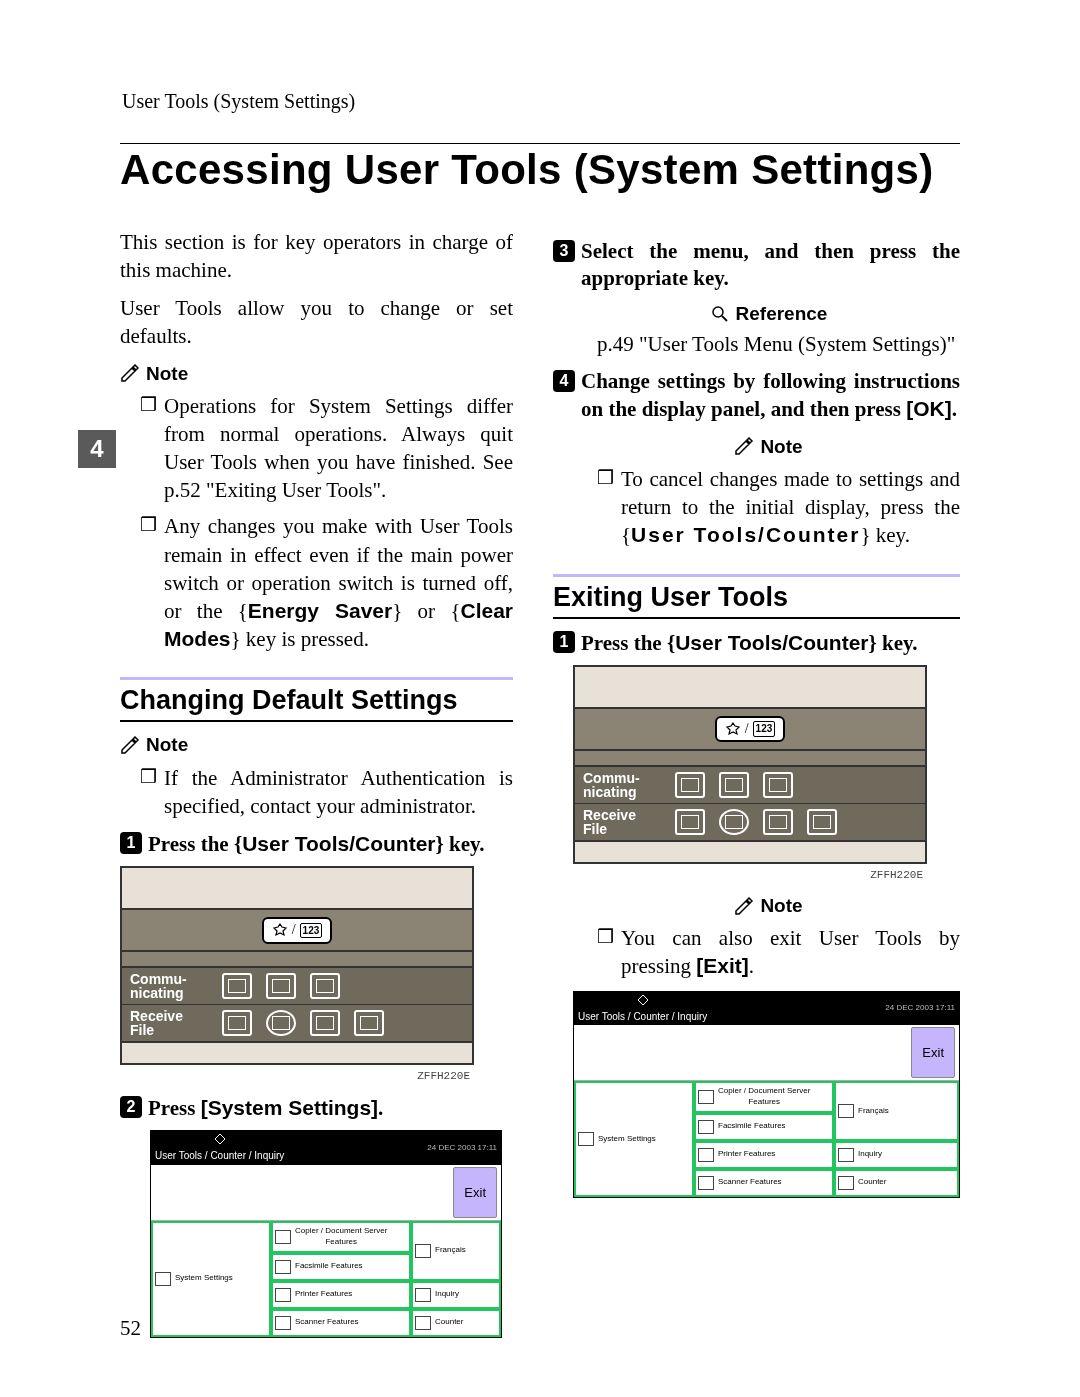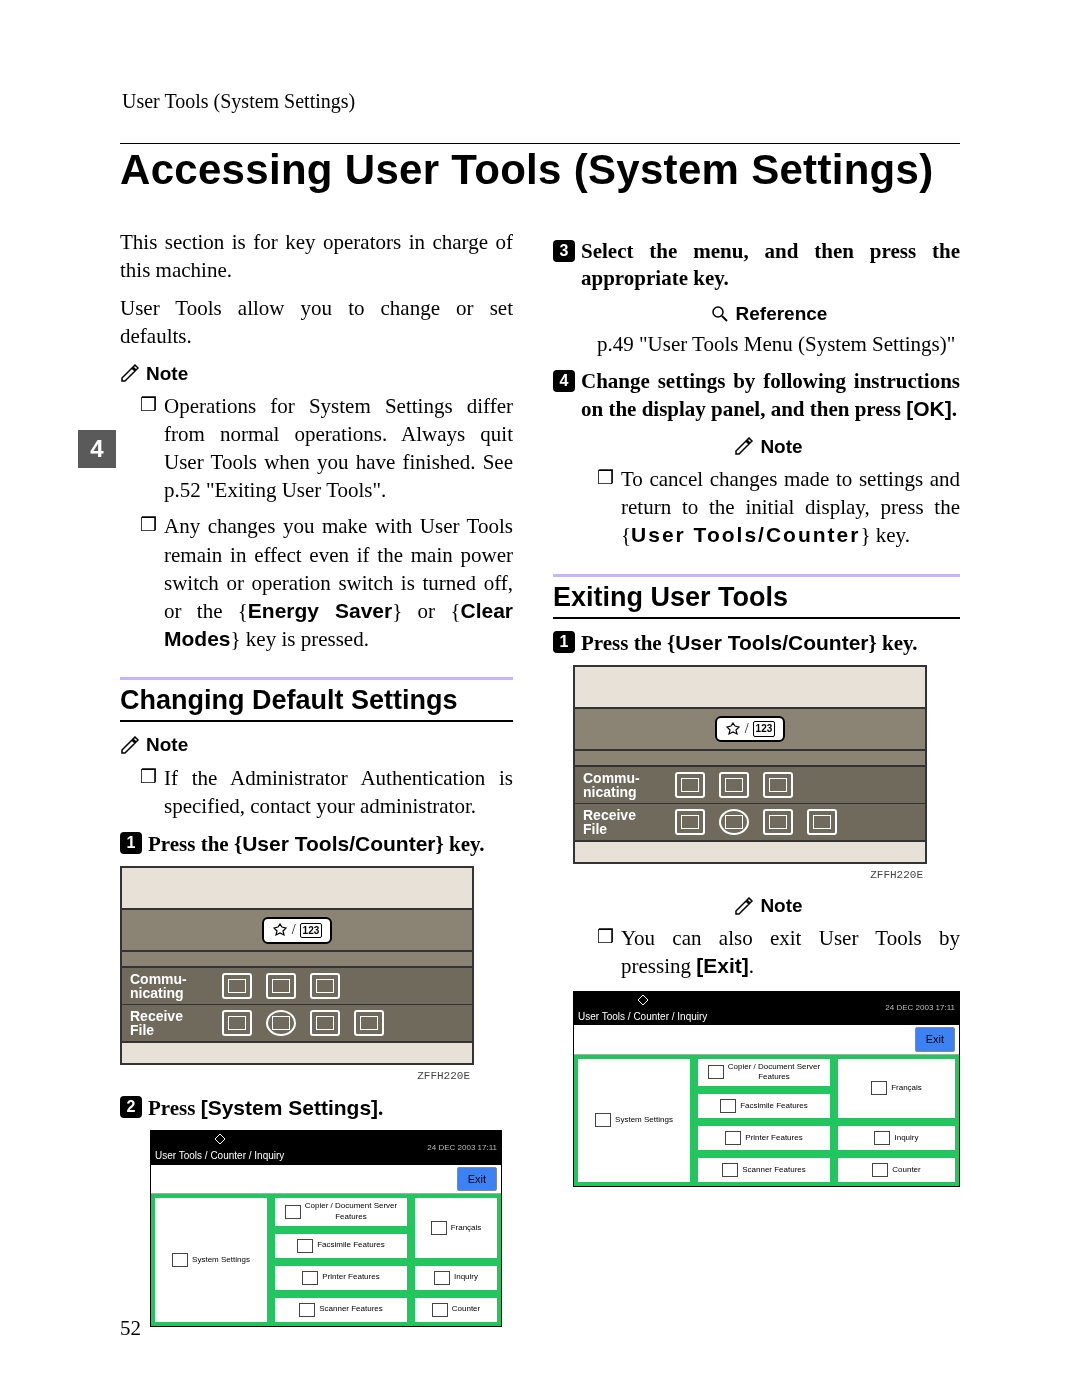--- a/index.html
+++ b/index.html
@@ -198,29 +198,29 @@
   
   .screen {
     width:385px;border:1px solid #000;margin:8px 0 4px 0;font-family:Arial,Helvetica,sans-serif;
   }
   .screen .bar{
     background:#000;color:#fff;display:flex;align-items:center;
     justify-content:space-between;font-size:10px;padding:2px 4px;
   }
   .screen .bar .barleft{display:flex;align-items:center;gap:4px;flex-direction:column;}
   .screen .exitbtn{
-    background:#3b82f6;color:#000;border:1px solid #888;font-size:11px;
-    padding:4px 10px;border-radius:2px;
+    background:#c4b5fd;color:#000;border:1px solid #888;font-size:13px;
+    padding:16px 10px;border-radius:2px;
   }
   .screen .datetime{font-size:8px;color:#bbb;}
   .grid3{
     display:grid;grid-template-columns:120px 140px 1fr;
   }
   .cell{
-    border:4px solid #22c55e;display:flex;align-items:center;justify-content:center;
+    border:2px solid #22c55e;display:flex;align-items:center;justify-content:flex-start;
     gap:4px;font-size:8px;color:#000;padding:3px 2px;min-height:18px;
     background:#fff;
   }
   .cell.tall{grid-row:span 4;min-height:0;}
   .cell.r2{grid-row:span 2;}
   .cell .ic{
     width:14px;height:12px;border:1px solid #444;display:inline-block;
   }
   
   .pagenum {

